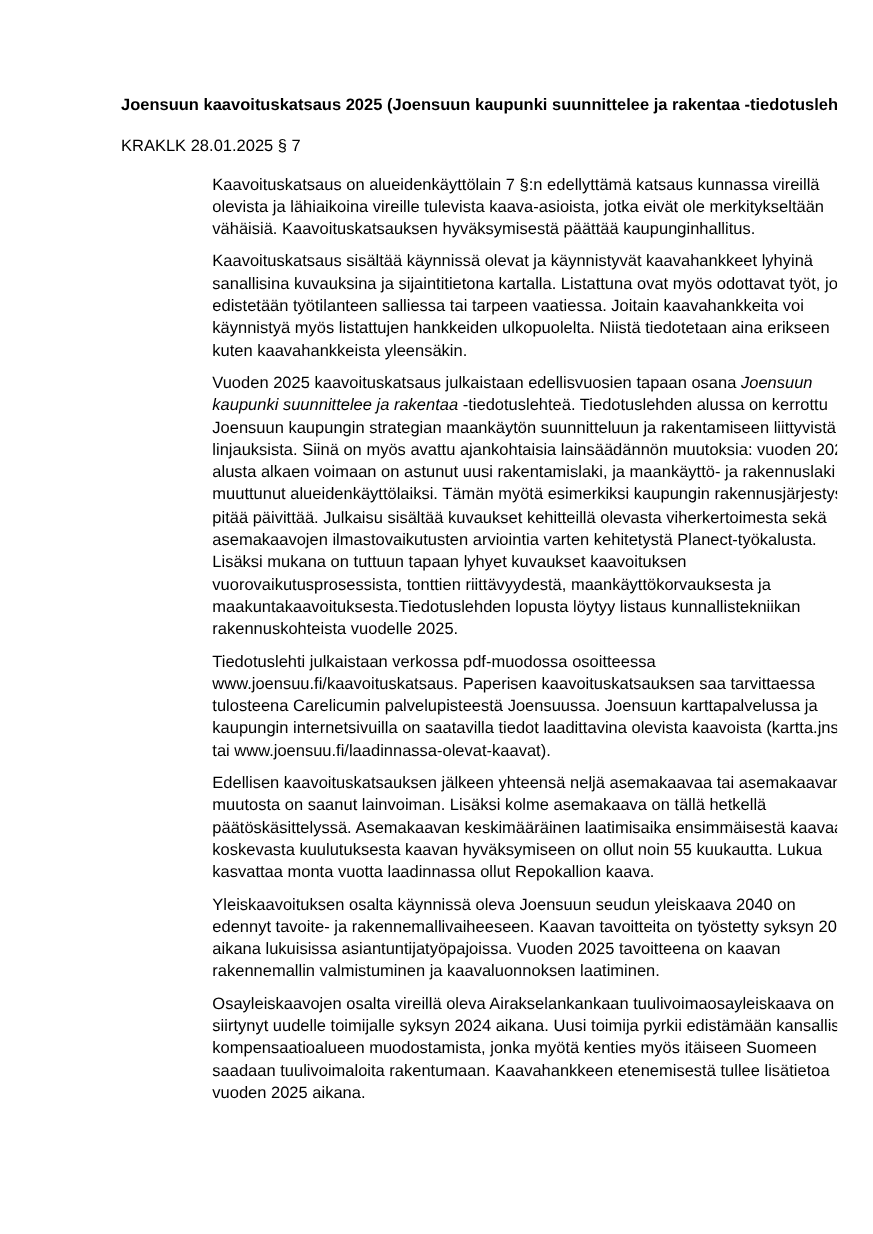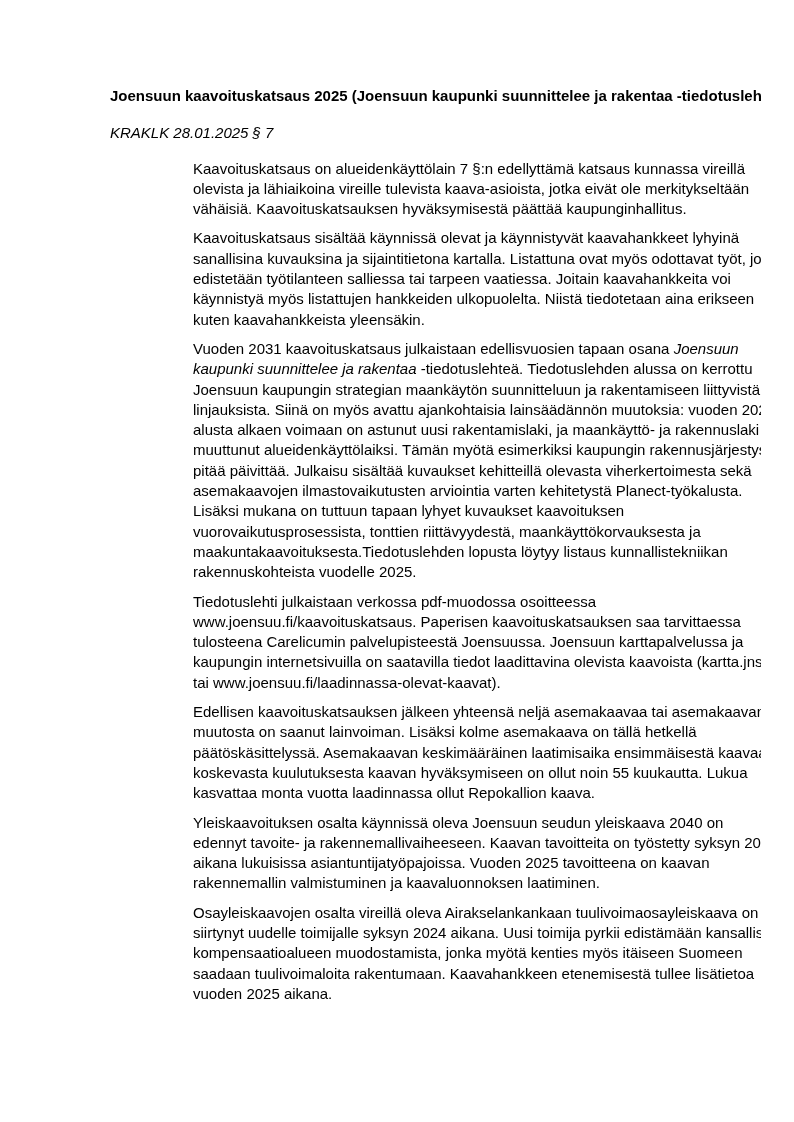--- a/index.html
+++ b/index.html
@@ -25,21 +25,20 @@
       font-weight: bold;
       line-height: 20.3px;
       margin: 0 0 17px 0;
       white-space: nowrap;
     }
     .doc-meta {
       margin: 0 0 15px 0;
     }
     .doc-meta div {
       line-height: 20.3px;
-      font-style: italic;
     }
     .doc-body {
       margin-left: 83px;
       width: 650px;
     }
     .doc-body p {
       margin: 0 0 9px 0;
       white-space: pre-line;
     }
     .doc-body em {
@@ -62,21 +61,21 @@
       <p>Kaavoituskatsaus on alueidenkäyttölain 7 §:n edellyttämä katsaus kunnassa vireillä
 olevista ja lähiaikoina vireille tulevista kaava-asioista, jotka eivät ole merkitykseltään
 vähäisiä. Kaavoituskatsauksen hyväksymisestä päättää kaupunginhallitus.</p>
 
       <p>Kaavoituskatsaus sisältää käynnissä olevat ja käynnistyvät kaavahankkeet lyhyinä
 sanallisina kuvauksina ja sijaintitietona kartalla. Listattuna ovat myös odottavat työt, joita
 edistetään työtilanteen salliessa tai tarpeen vaatiessa. Joitain kaavahankkeita voi
 käynnistyä myös listattujen hankkeiden ulkopuolelta. Niistä tiedotetaan aina erikseen
 kuten kaavahankkeista yleensäkin.</p>
 
-      <p><span>Vuoden 2031 kaavoituskatsaus julkaistaan edellisvuosien tapaan osana </span><em>Joensuun
+      <p><span>Vuoden 2025 kaavoituskatsaus julkaistaan edellisvuosien tapaan osana </span><em>Joensuun
 kaupunki suunnittelee ja rakentaa</em><span> -tiedotuslehteä. Tiedotuslehden alussa on kerrottu
 Joensuun kaupungin strategian maankäytön suunnitteluun ja rakentamiseen liittyvistä
 linjauksista. Siinä on myös avattu ajankohtaisia lainsäädännön muutoksia: vuoden 2025
 alusta alkaen voimaan on astunut uusi rakentamislaki, ja maankäyttö- ja rakennuslaki on
 muuttunut alueidenkäyttölaiksi. Tämän myötä esimerkiksi kaupungin rakennusjärjestys
 pitää päivittää. Julkaisu sisältää kuvaukset kehitteillä olevasta viherkertoimesta sekä
 asemakaavojen ilmastovaikutusten arviointia varten kehitetystä Planect-työkalusta.
 Lisäksi mukana on tuttuun tapaan lyhyet kuvaukset kaavoituksen
 vuorovaikutusprosessista, tonttien riittävyydestä, maankäyttökorvauksesta ja
 maakuntakaavoituksesta.Tiedotuslehden lopusta löytyy listaus kunnallistekniikan

